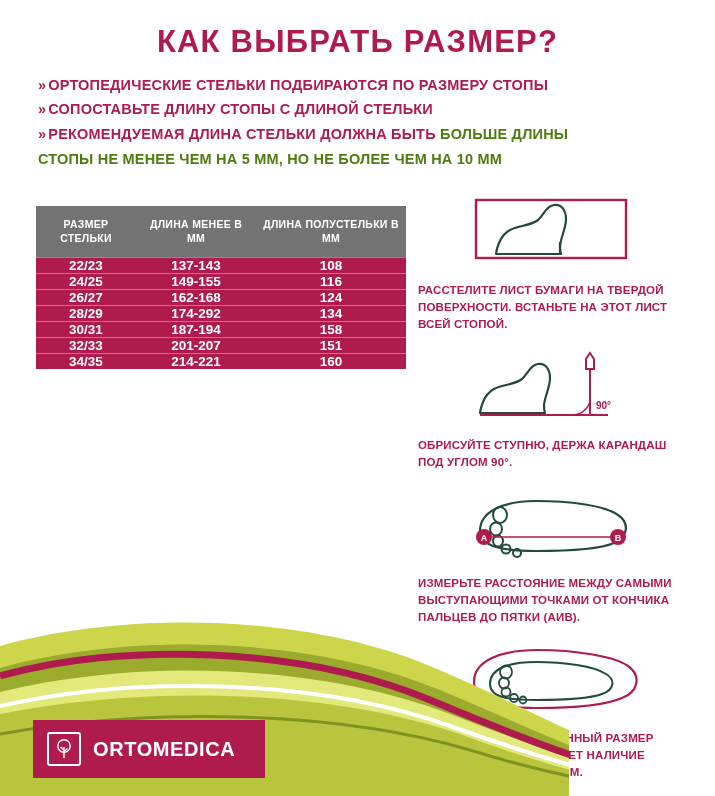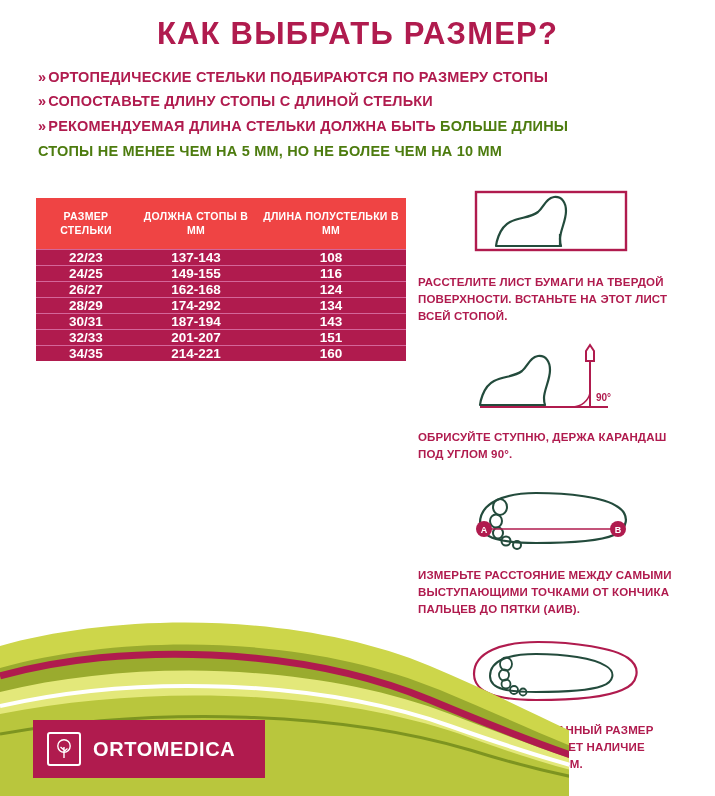--- a/index.html
+++ b/index.html
@@ -8,21 +8,21 @@
     width: 715px;
     height: 796px;
     background: #ffffff;
     font-family: "Liberation Sans", sans-serif;
     position: relative;
     overflow: hidden;
   }
 
   
   .header {
-    padding: 12px 18px 0 18px;
+    padding: 20px 18px 0 18px;
   }
   .title {
     color: #b01b4e;
     font-size: 31px;
     font-weight: bold;
     letter-spacing: 1.2px;
     text-align: center;
     margin: 6px 0 14px 0;
     line-height: 1.05;
   }
@@ -50,21 +50,21 @@
   .right-col { width: 290px; flex: 0 0 290px; padding-left: 12px; }
 
   
   table.size-table {
     border-collapse: collapse;
     width: 370px;
     margin-left: 18px;
     margin-top: 14px;
   }
   table.size-table th {
-    background: #ef4444;
+    background: #737373;
     color: #ffffff;
     font-size: 10.5px;
     font-weight: bold;
     line-height: 1.35;
     padding: 11px 4px 11px 4px;
     letter-spacing: 0.3px;
     text-align: center;
     border: none;
   }
   table.size-table td {
@@ -153,21 +153,21 @@
   </div>
 </div>
 
 <div class="main">
 
   <div class="left-col">
     <table class="size-table">
       <thead>
         <tr>
           <th>РАЗМЕР СТЕЛЬКИ</th>
-          <th>ДОЛЖНА СТОПЫ В ММ</th>
+          <th>ДЛИНА МЕНЕЕ В ММ</th>
           <th>ДЛИНА ПОЛУСТЕЛЬКИ В ММ</th>
         </tr>
       </thead>
       <tbody>
         <tr>
           <td class="c0">22/23</td>
           <td class="c1">137-143</td>
           <td class="c2">108</td>
         </tr>
         <tr>
@@ -181,21 +181,21 @@
           <td class="c2">124</td>
         </tr>
         <tr>
           <td class="c0">28/29</td>
           <td class="c1">174-292</td>
           <td class="c2">134</td>
         </tr>
         <tr>
           <td class="c0">30/31</td>
           <td class="c1">187-194</td>
-          <td class="c2">143</td>
+          <td class="c2">158</td>
         </tr>
         <tr>
           <td class="c0">32/33</td>
           <td class="c1">201-207</td>
           <td class="c2">151</td>
         </tr>
         <tr>
           <td class="c0">34/35</td>
           <td class="c1">214-221</td>
           <td class="c2">160</td>

